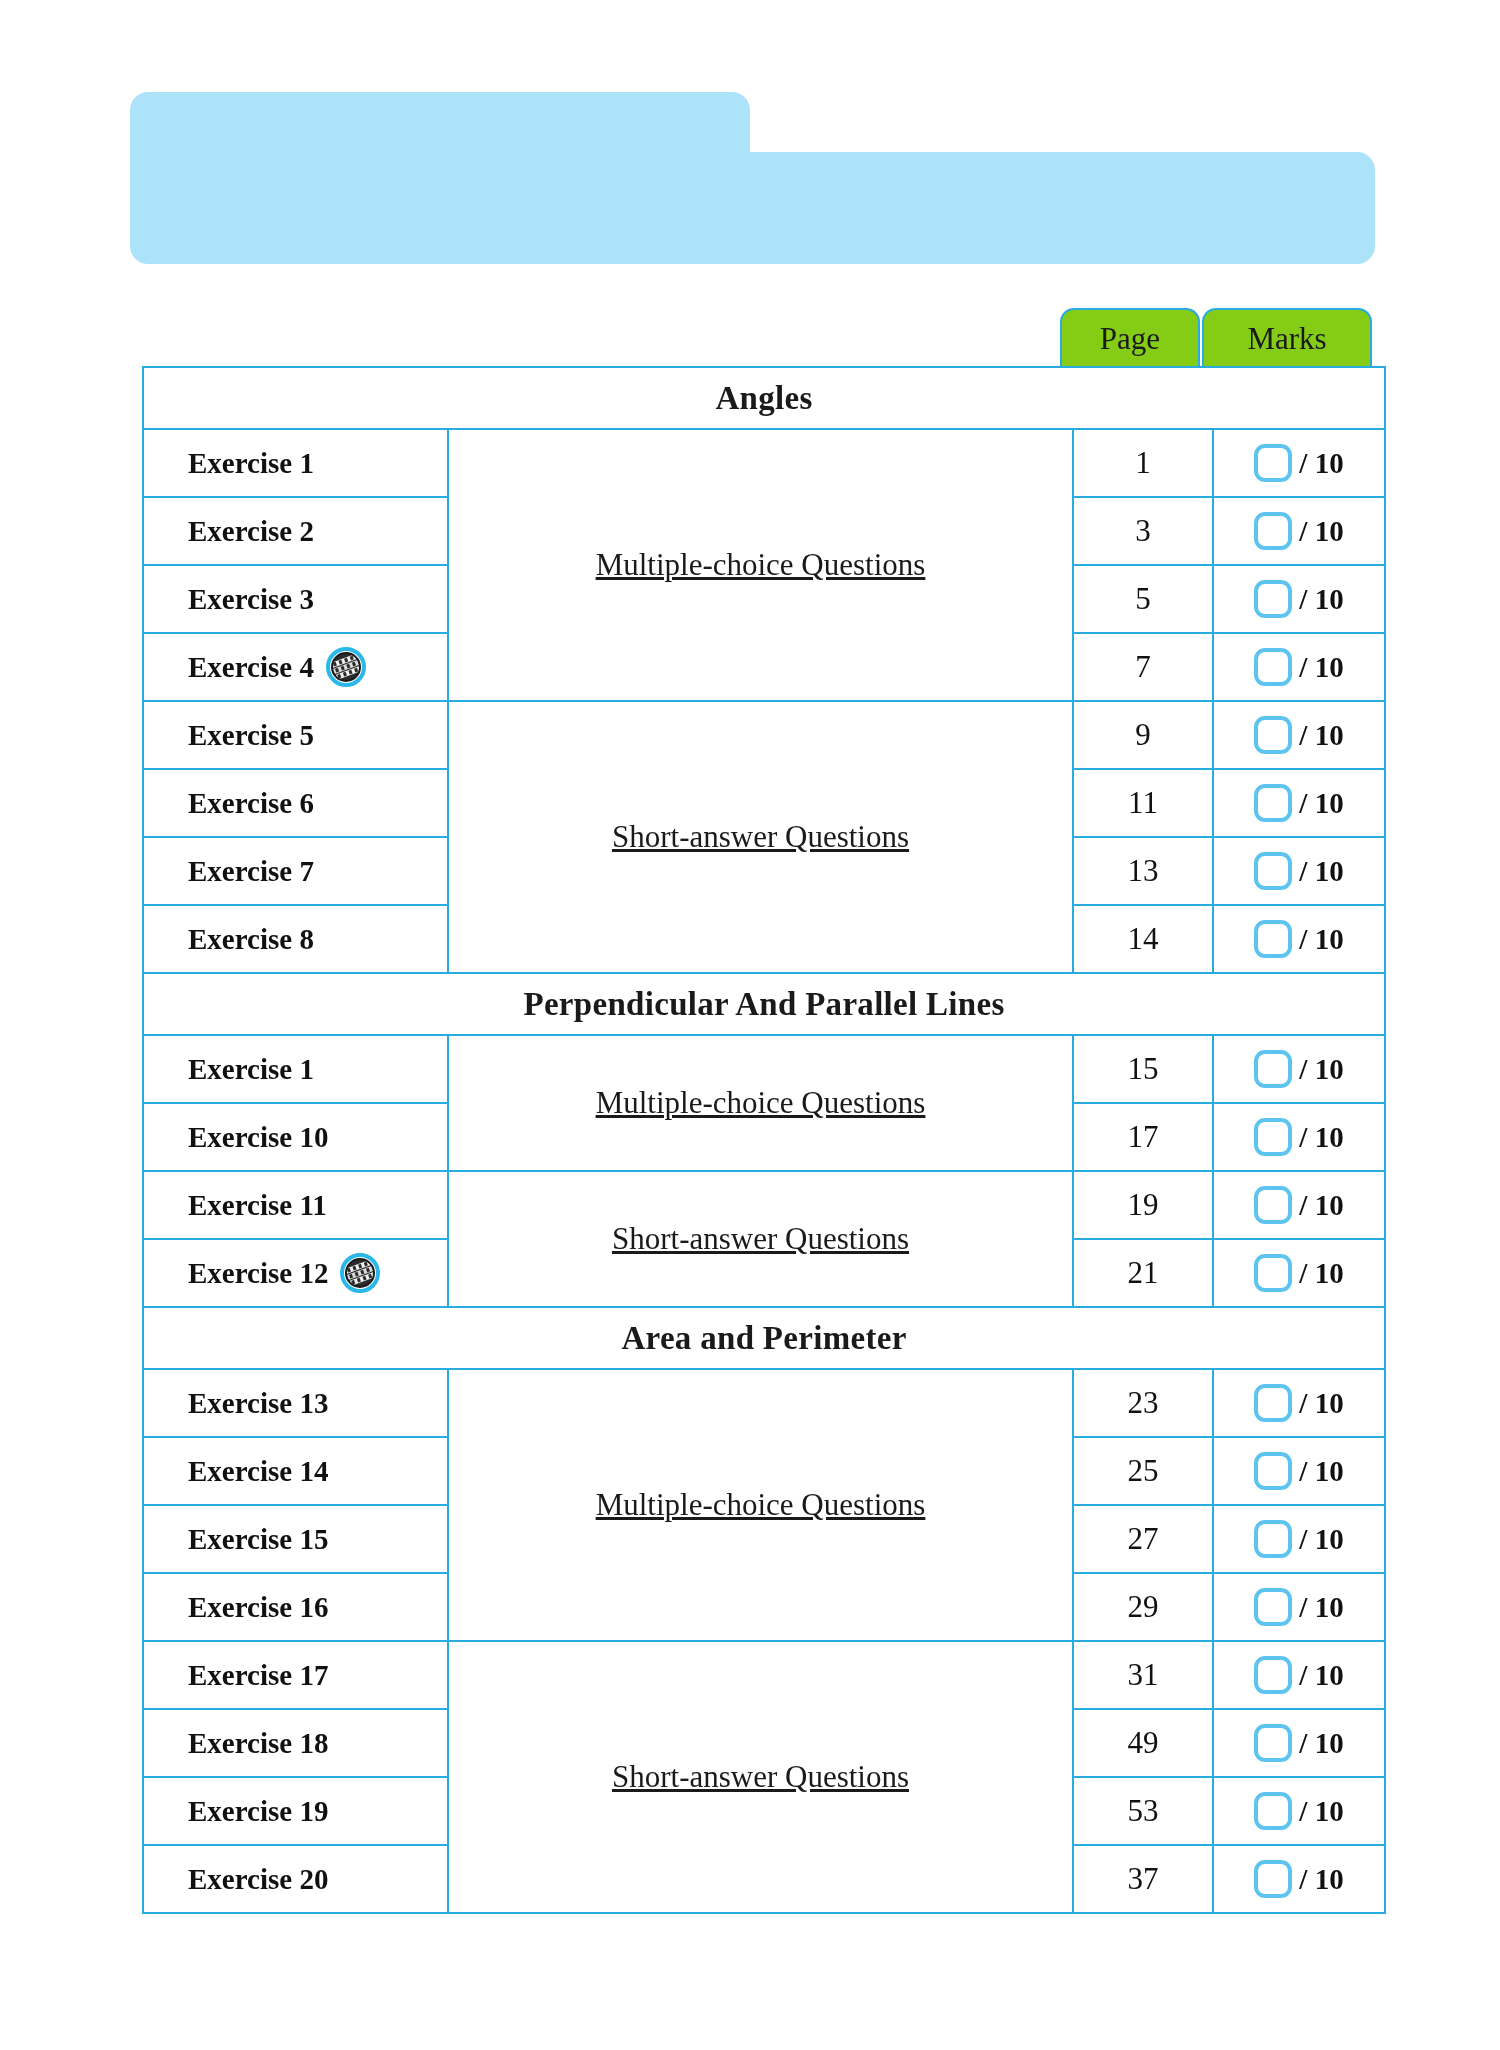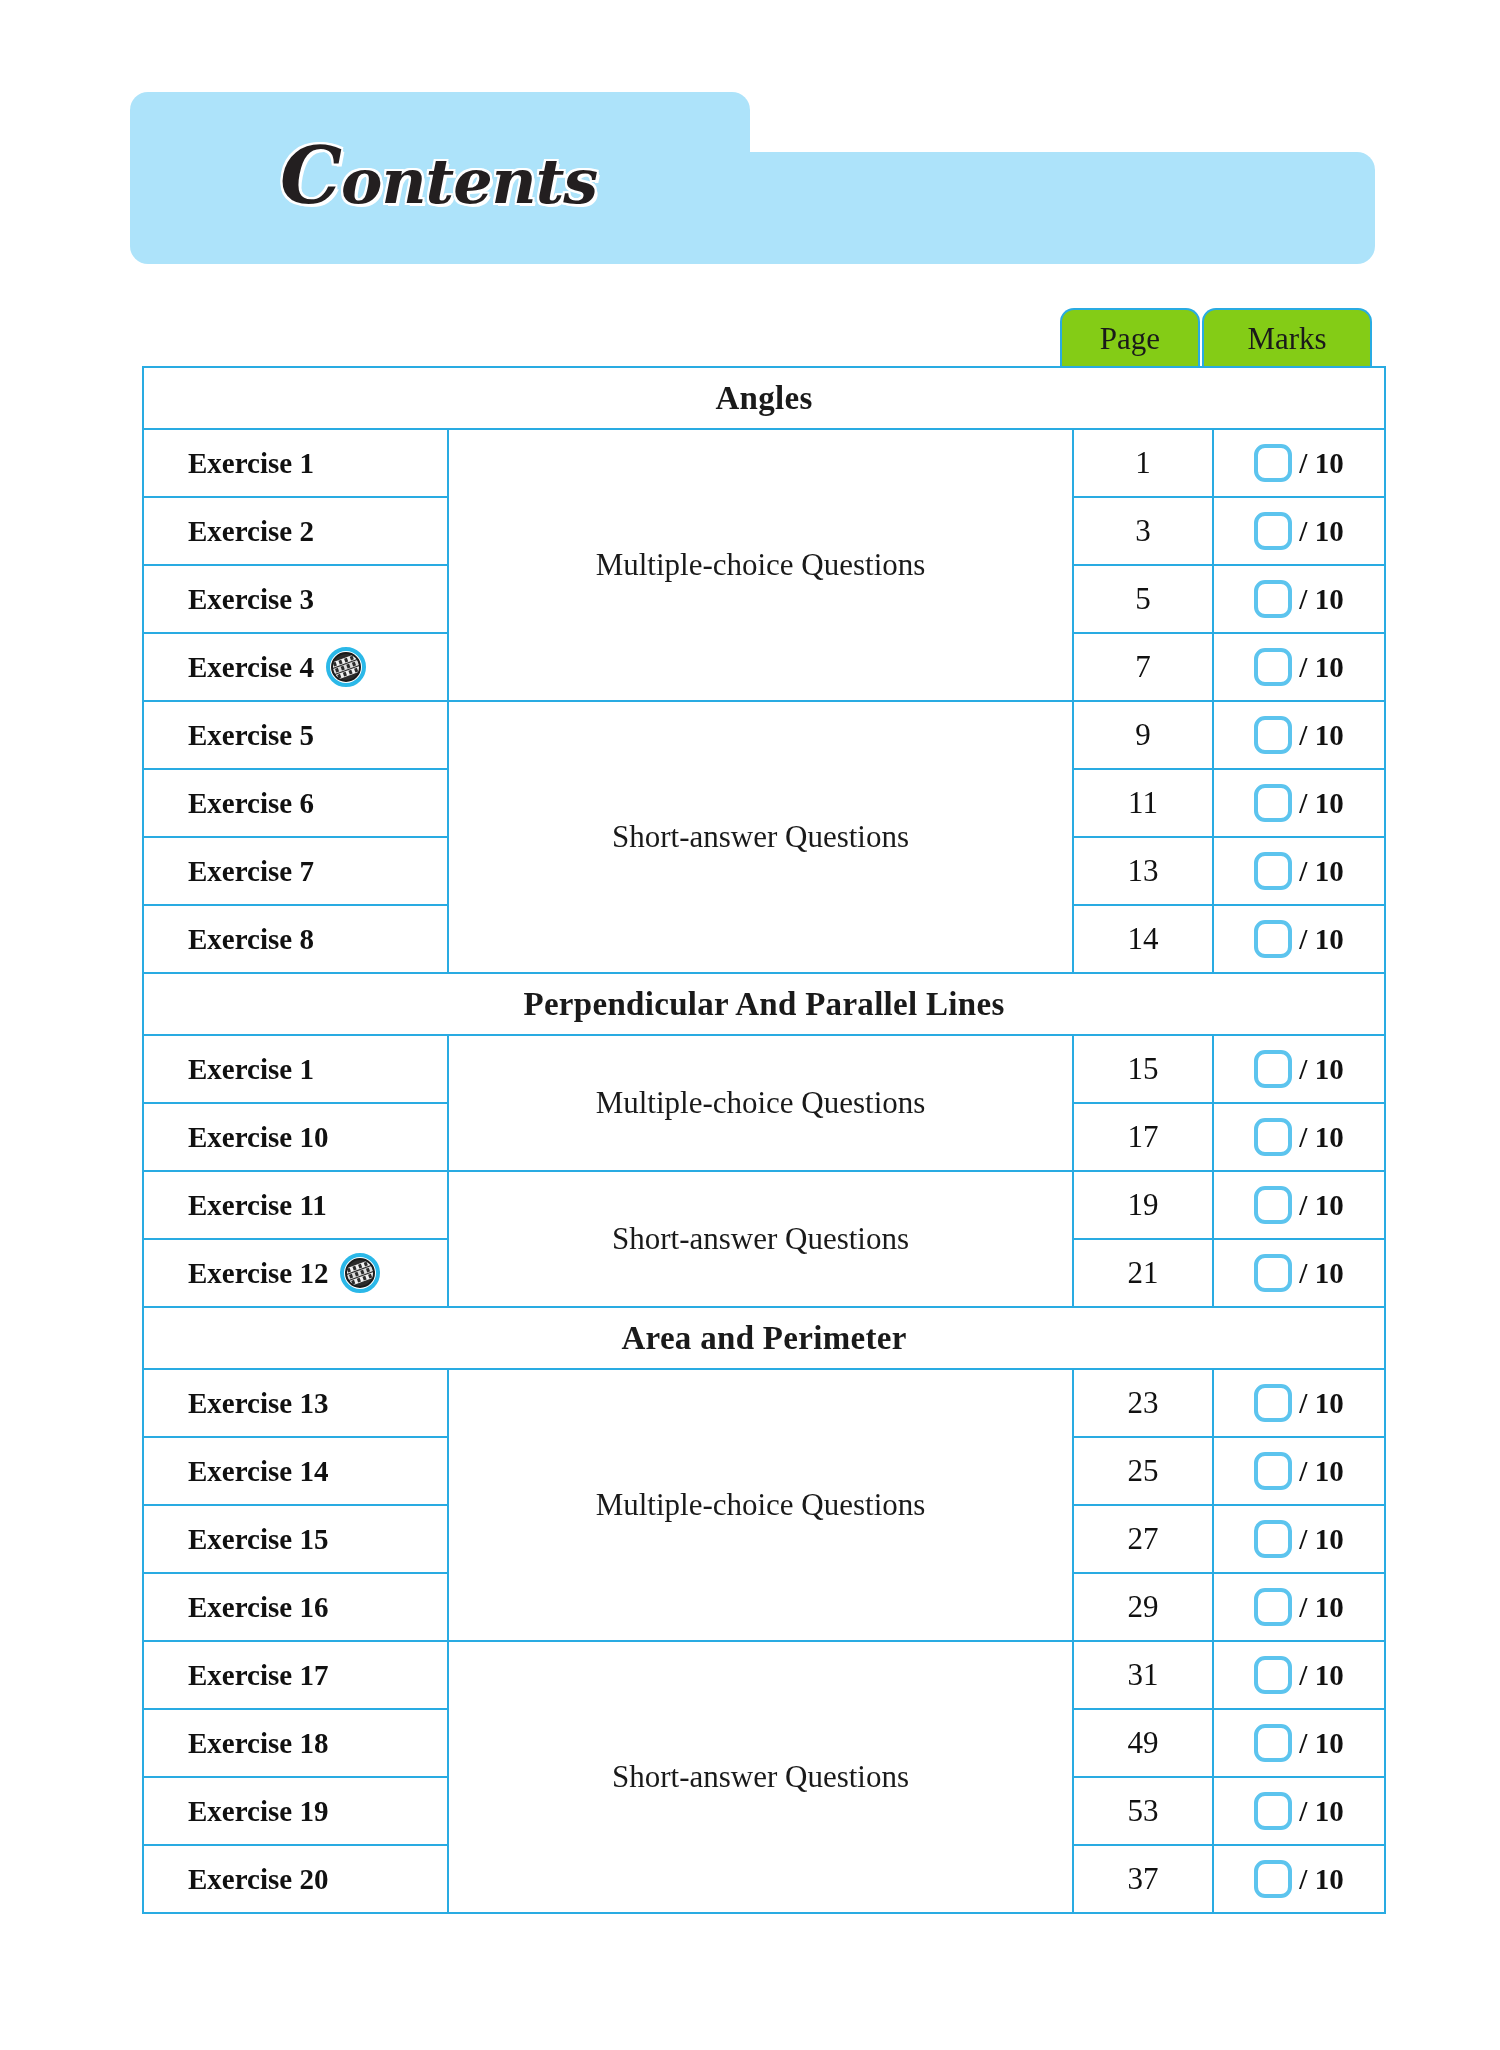--- a/index.html
+++ b/index.html
@@ -149,20 +149,21 @@
     gap: 12px;
     height: 100%;
     padding-left: 44px;
   }
 
   td.type-cell {
     text-align: center;
     font-size: 31px;
     color: #1a1a1a;
     vertical-align: middle;
+    text-decoration: underline;
   }
 
   td.page-cell {
     text-align: center;
     font-size: 31px;
     color: #111111;
   }
 
   td.mark-cell {
     text-align: center;
@@ -197,21 +198,20 @@
   }
 </style>
 </head>
 <body>
 
 <div id="contents-tab">
   <div class="tab-upper"></div>
   <div class="tab-notch-mask"></div>
   <div class="tab-lower"></div>
   <div class="tab-lower-left-fill"></div>
-  <div id="contents-title"><span class="cap">C</span><span>ontents</span></div>
 </div>
 
 <div id="col-head-row">
   <div class="col-head" id="col-head-page">Page</div>
   <div class="col-head" id="col-head-marks">Marks</div>
 </div>
 
 <table id="toc-table">
   <colgroup>
     <col class="col-ex">

